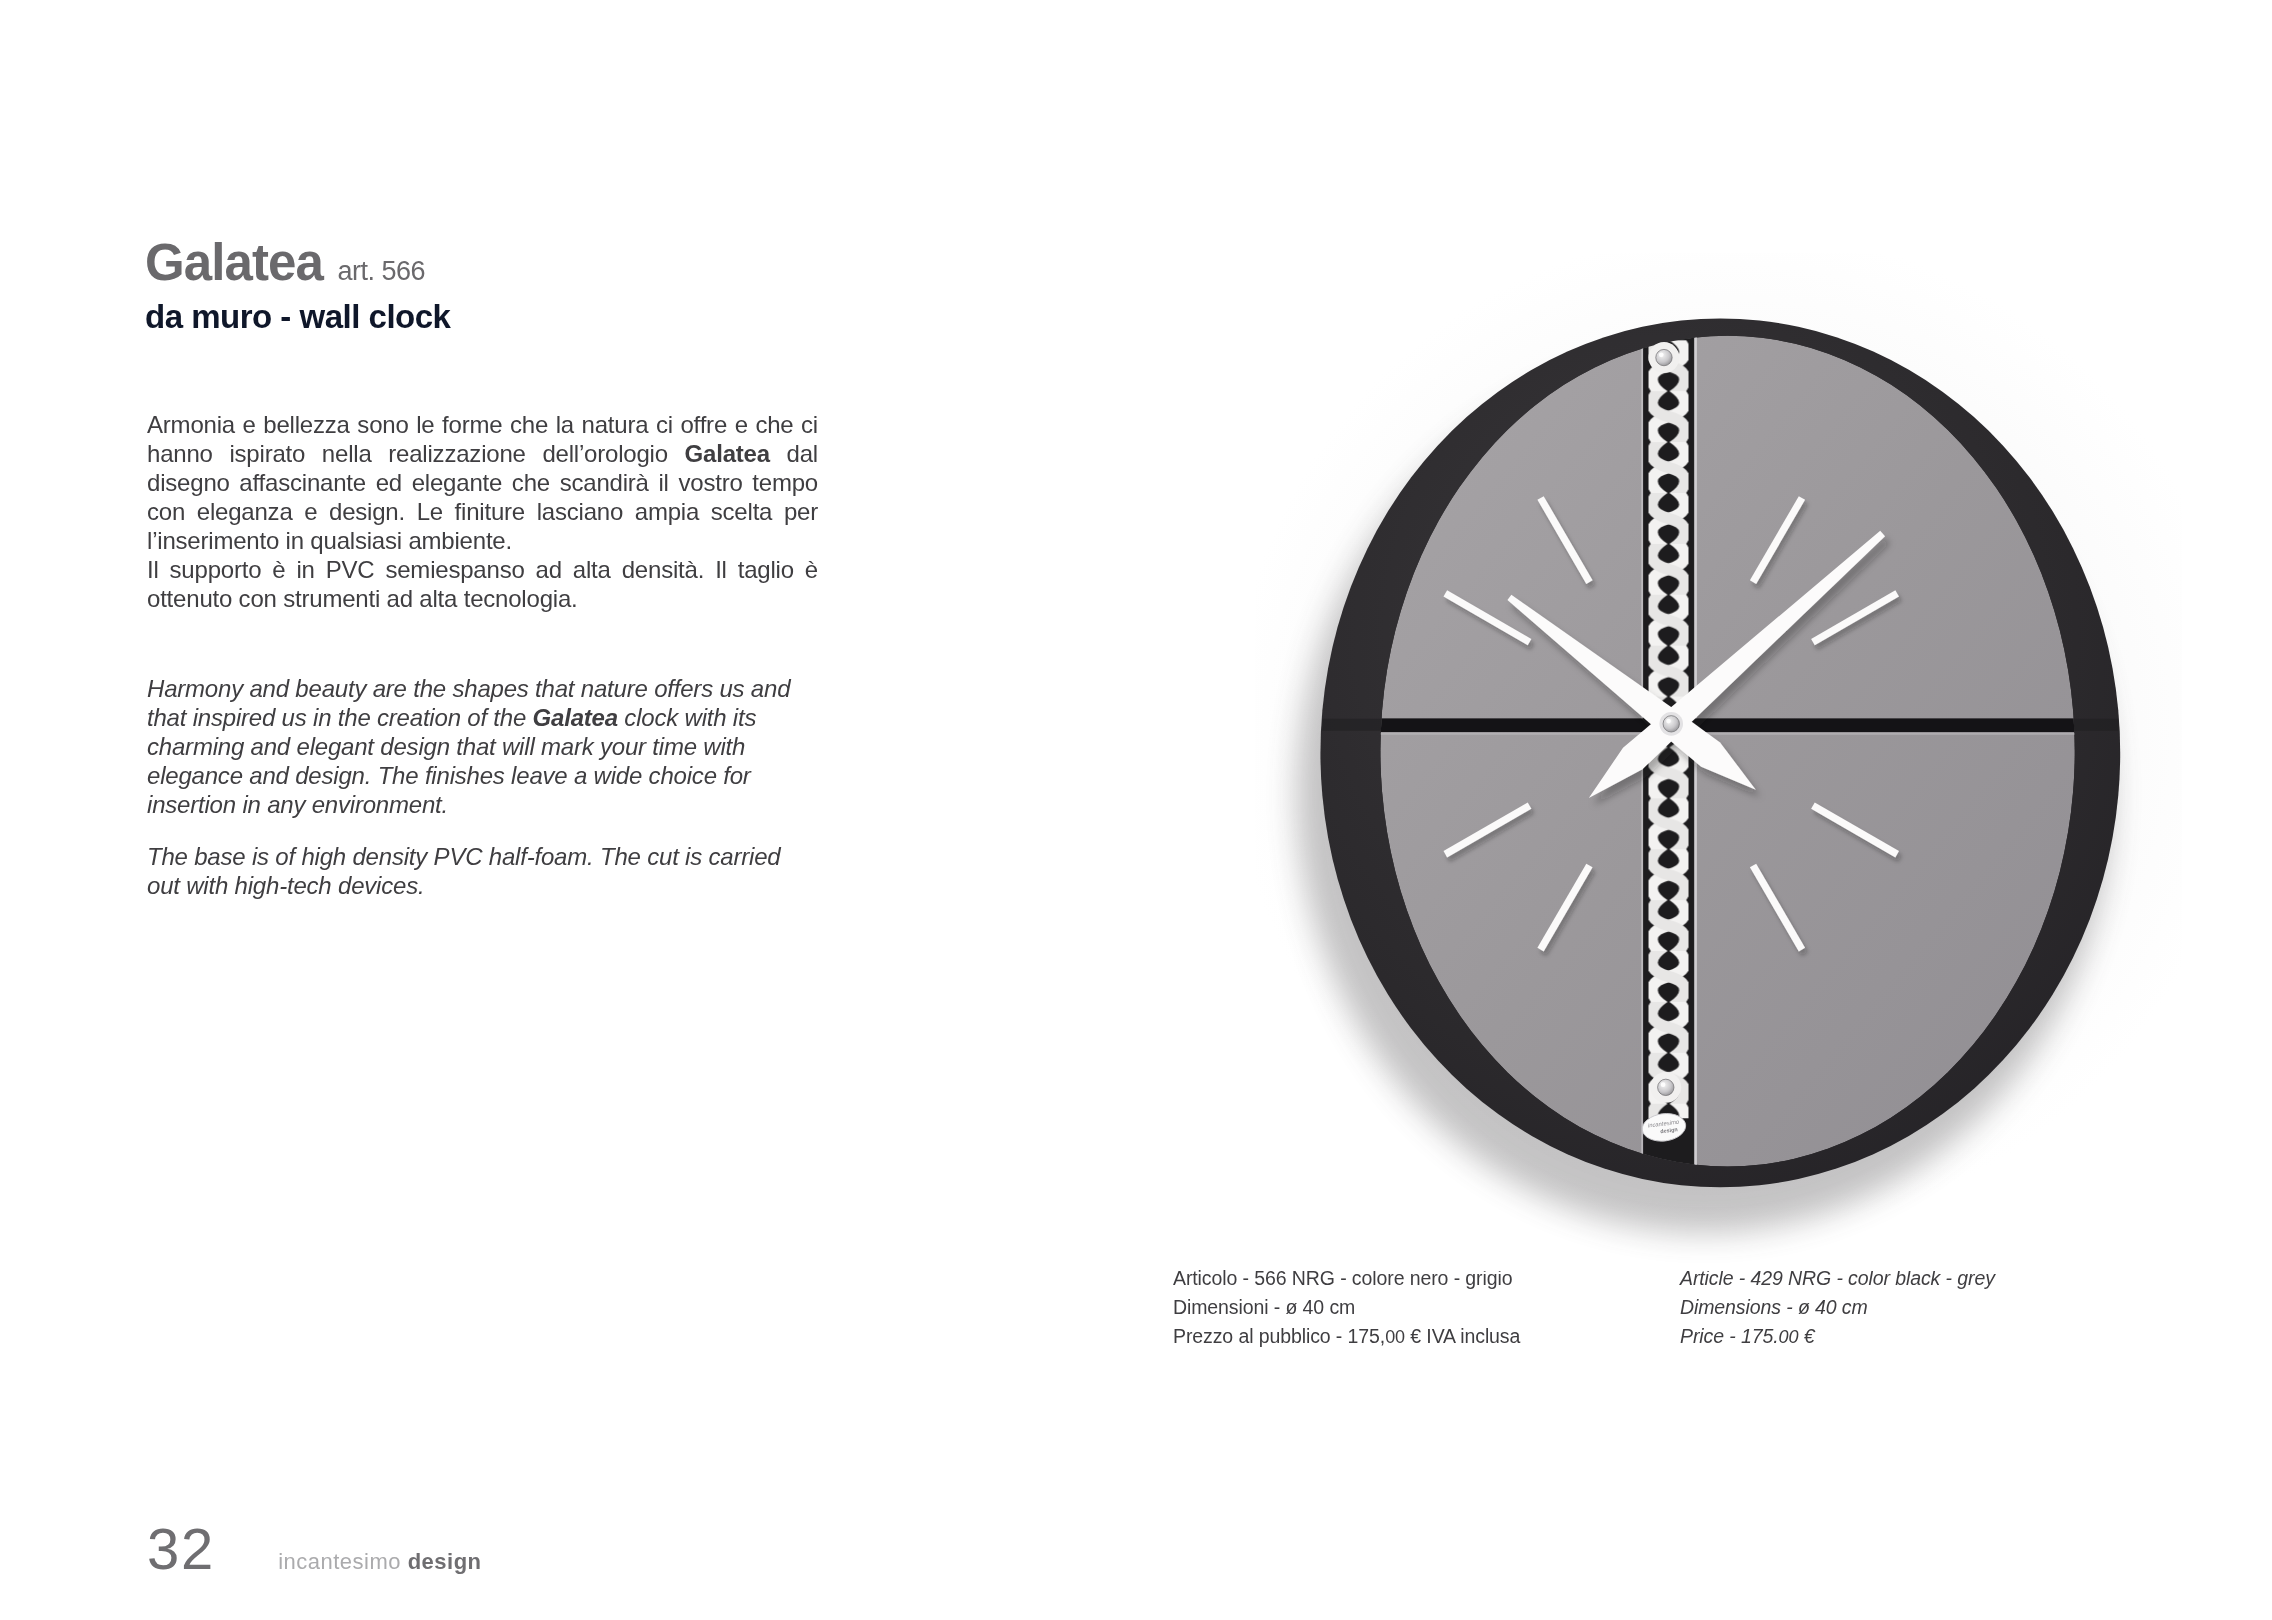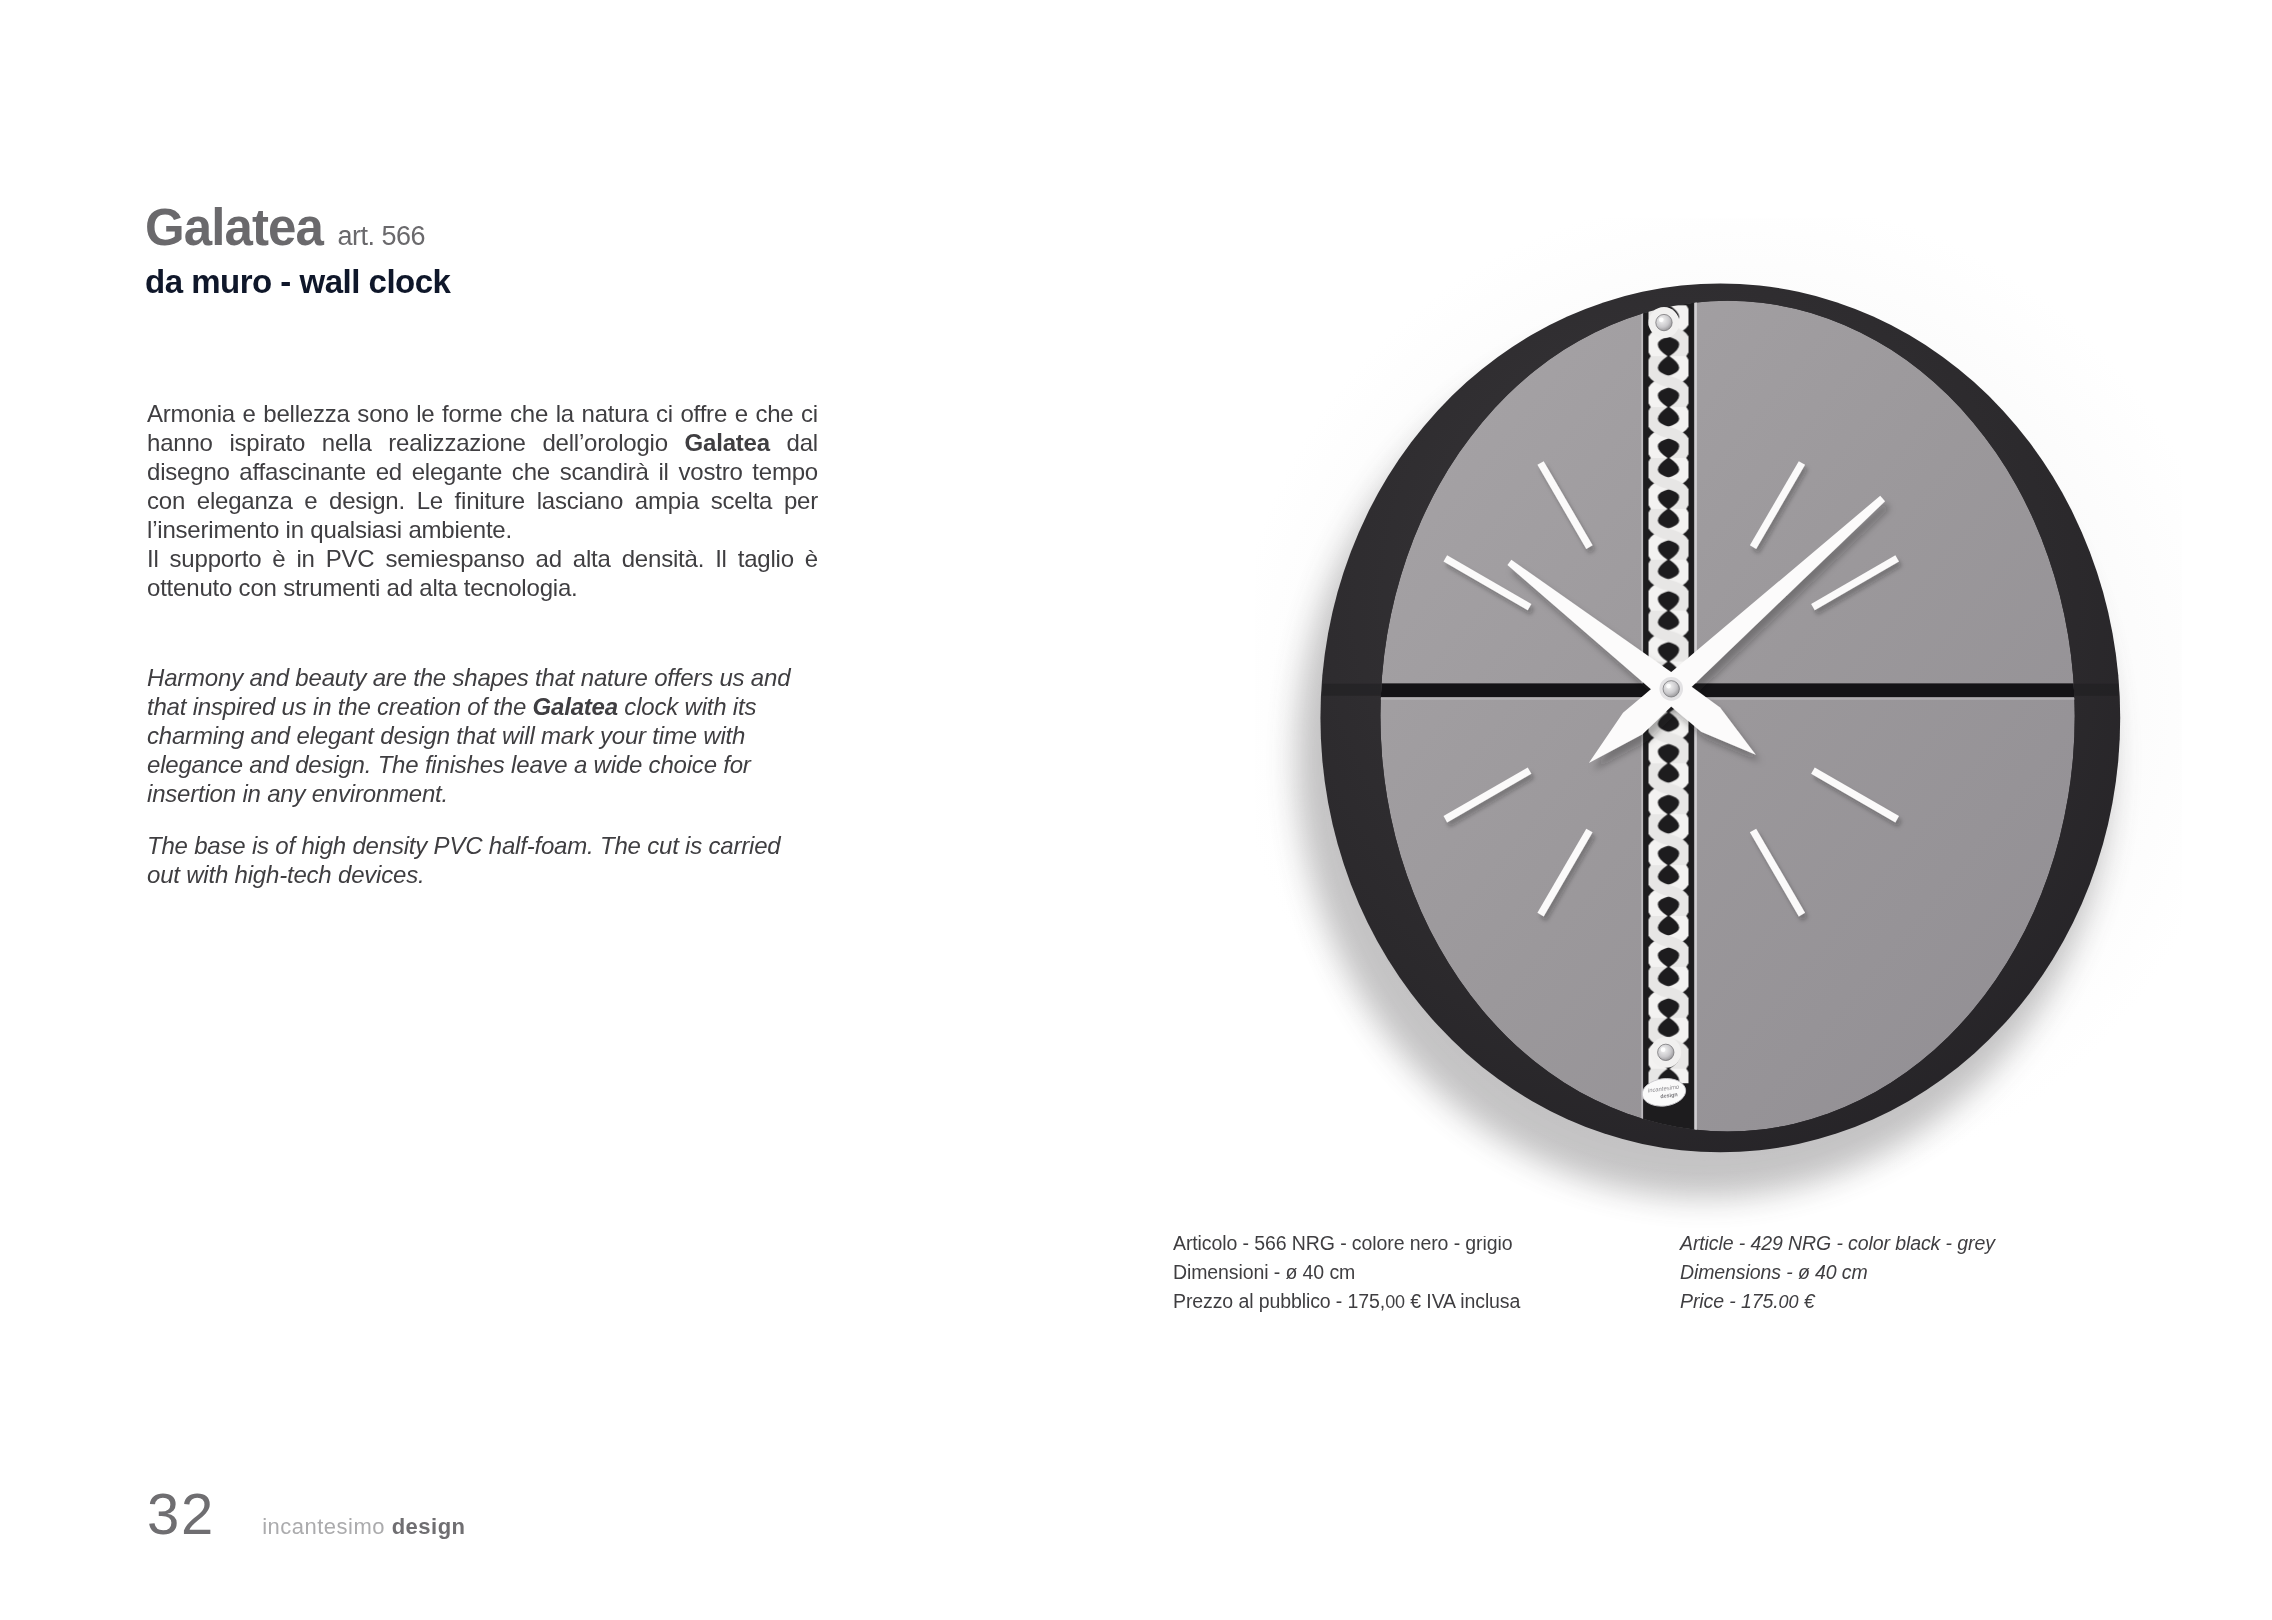--- a/index.html
+++ b/index.html
@@ -1,18 +1,18 @@
 <!DOCTYPE html>
 <html style="font-size:14.5px"><head>
 <meta charset="utf-8">
 <style>
   html,body{margin:0;padding:0;background:#ffffff;}
   body{width:2273px;height:1620px;position:relative;overflow:hidden;
        font-family:"Liberation Sans",sans-serif;-webkit-font-smoothing:antialiased;}
-  .abs{position:absolute;}
+  .abs{position:absolute;margin-top:35px;}
 
   
   .title-block{left:145px;top:198px;width:727px;color:#6a696c;}
   .title-line{display:flex;align-items:baseline;gap:14.5px;}
   h1{margin:0;font-size:51px;font-weight:bold;letter-spacing:-0.9px;color:#6a696c;display:inline;}
   .art-no{font-size:27px;font-weight:normal;letter-spacing:-0.5px;}
   .subtitle{margin-top:5.5px;font-size:33px;font-weight:bold;letter-spacing:-0.5px;color:#0f172a;}
 
   .para{width:671px;left:147px;color:#3f3e41;font-size:24px;line-height:29px;
         letter-spacing:-0.2px;}
@@ -24,21 +24,21 @@
   #para-en1{top:639px;}
   #para-en2{top:807px;}
 
   
   .details{top:1229px;color:#3f3e41;font-size:19.5px;line-height:29px;letter-spacing:-0.1px;}
   #details-it{left:1173px;width:491px;}
   #details-en{left:1680px;width:473px;font-style:italic;}
   .cents{font-size:18px;}
 
   
-  .footer{left:147px;top:1480px;display:flex;align-items:baseline;}
+  .footer{left:147px;top:1480px;display:flex;align-items:baseline;gap:16px;}
   .page-no{font-size:58px;font-weight:300;color:#6f6e71;letter-spacing:1.8px;}
   .brand{margin-left:47px;font-size:22px;letter-spacing:0.5px;}
   .brand .light{color:#ababad;font-weight:normal;}
   .brand .bold{color:#6f6e71;font-weight:bold;}
 
   
   .clock-photo{left:1255px;top:218px;width:927px;height:1018px;
      background:radial-gradient(ellipse 62% 56% at 52% 47%, #f4f3f4 0%, #fafafa 58%, #ffffff 88%);}
   svg{display:block;}
 </style>

